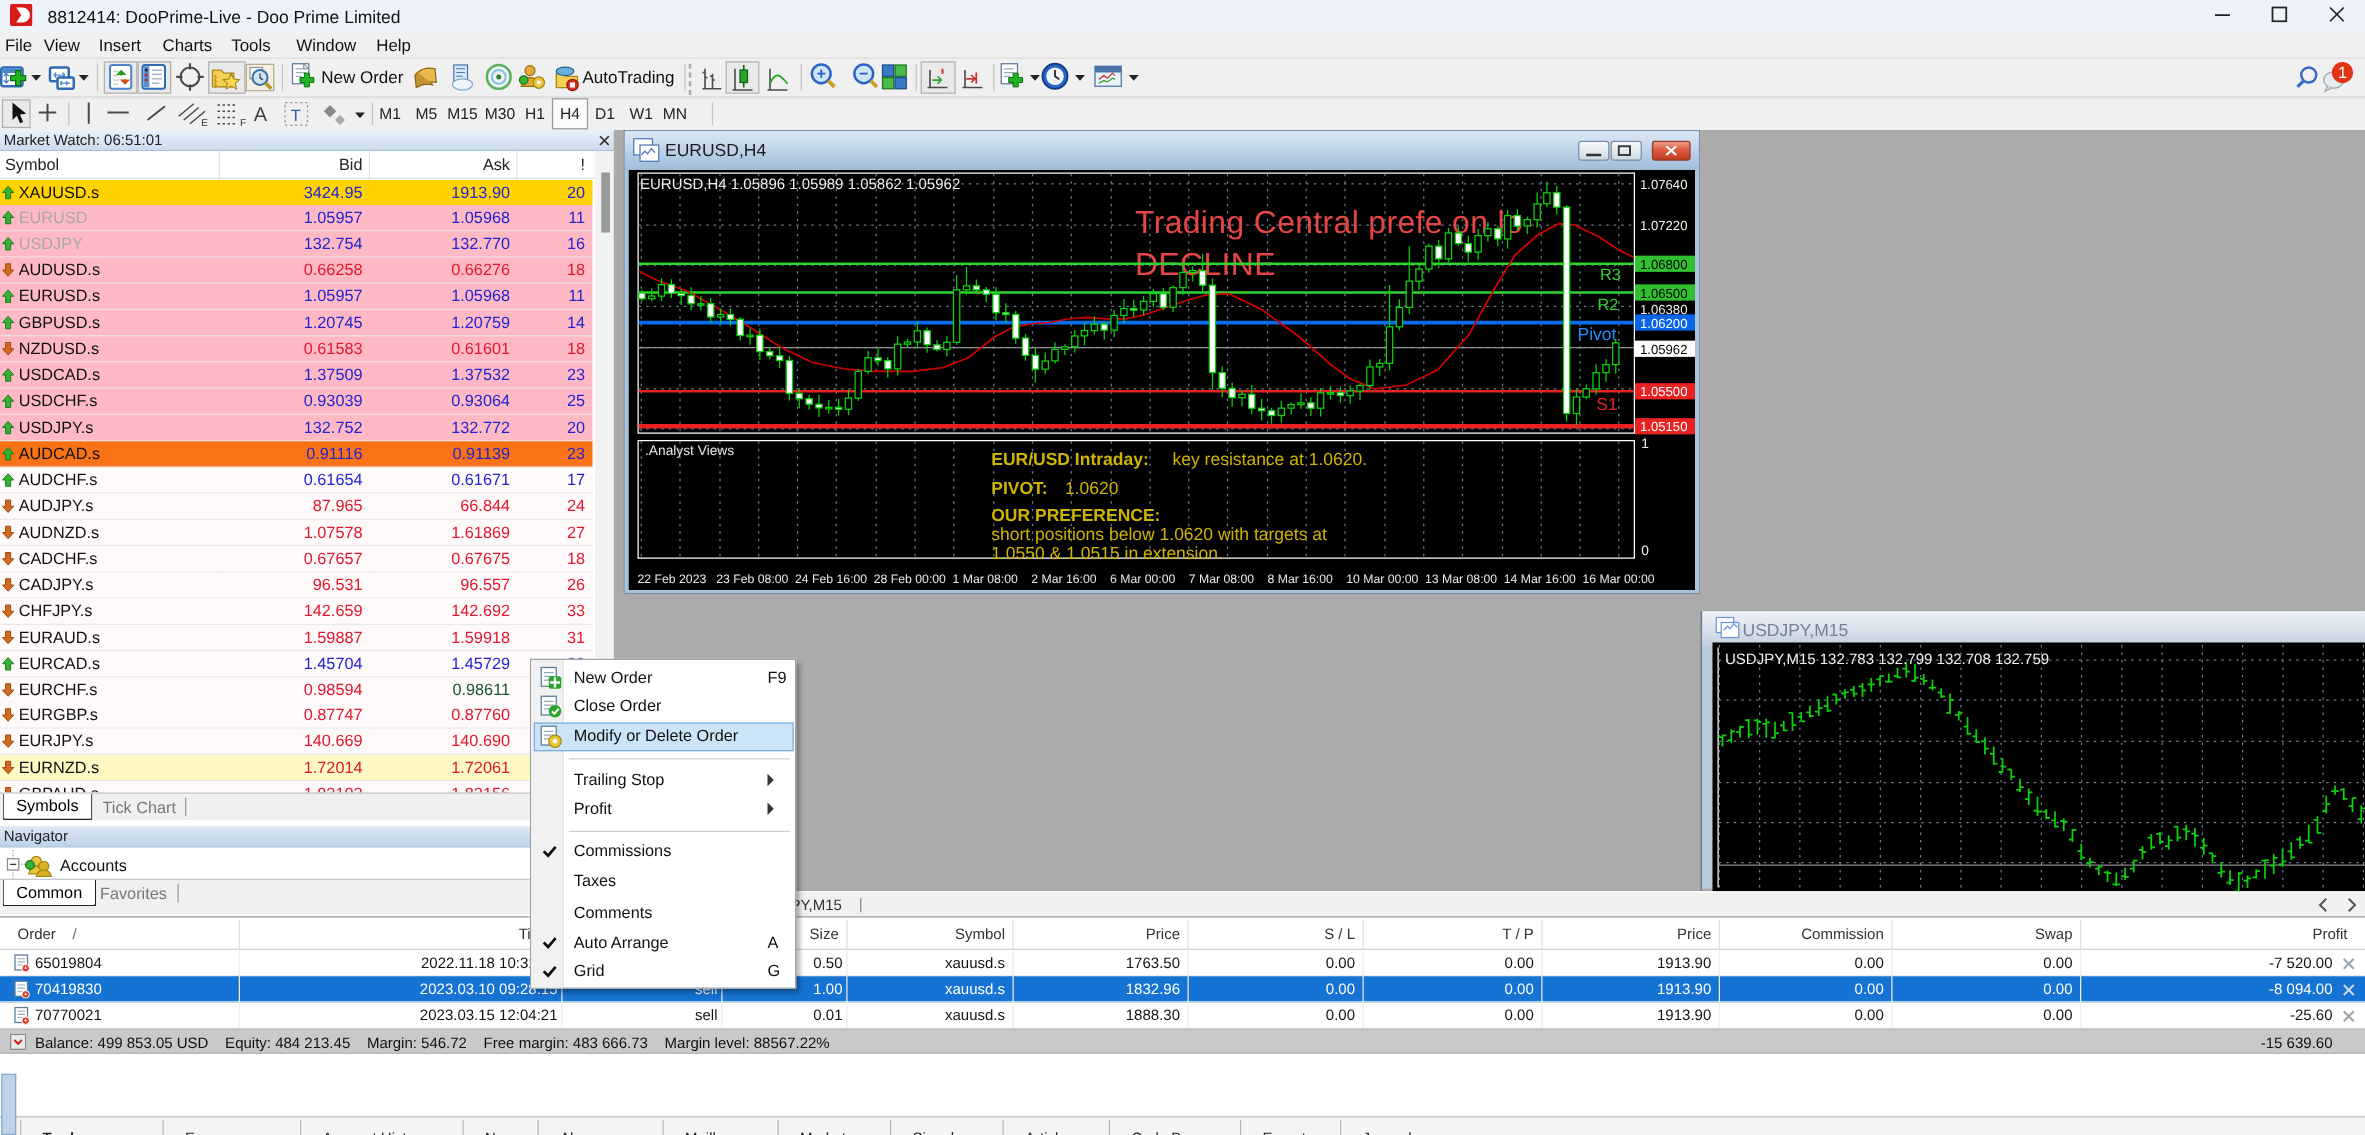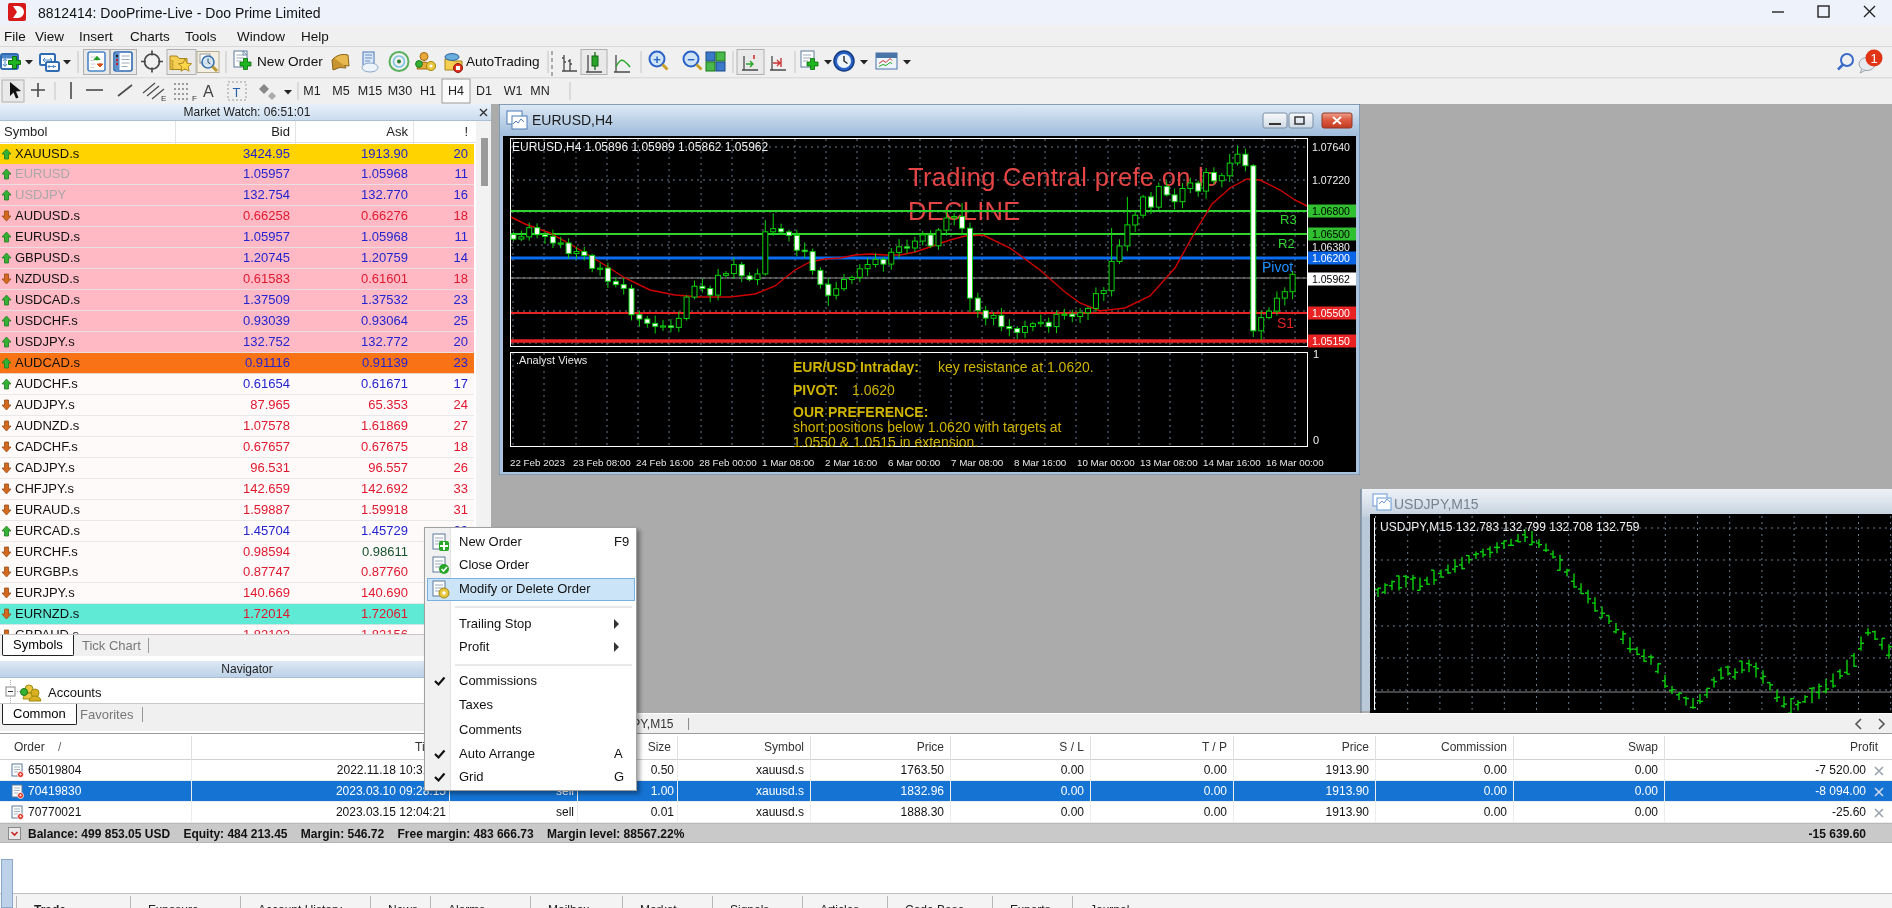--- a/index.html
+++ b/index.html
@@ -3,42 +3,42 @@
 * { margin:0; padding:0; box-sizing:border-box; }
 body { font-family:"Liberation Sans", sans-serif; width:1892px; height:908px; overflow:hidden; position:relative; background:#fff; }
 #titlebar { position:absolute; left:0; top:0; width:1892px; height:25px; background:#eef3fb; }
 #titlebar .t { position:absolute; left:38px; top:5px; font-size:14px; color:#111; }
 #menubar { position:absolute; left:0; top:25px; width:1892px; height:22px; background:#f0f0f0; border-bottom:1px solid #d8d8d8; }
 #menubar span { position:absolute; top:4px; font-size:13.5px; color:#111; }
 #tb1bg { position:absolute; left:0; top:47px; width:1892px; height:31px; background:#f0f0f0; border-bottom:1px solid #dcdcdc; }
 #tb2bg { position:absolute; left:0; top:78px; width:1892px; height:26px; background:#f0f0f0; border-bottom:2px solid #b8b8b8; }
 #left { position:absolute; left:0; top:104px; width:491px; height:630px; background:#fff; }
 .ptitle { position:absolute; left:0; width:491px; height:17px;
-  background:linear-gradient(#e9f1fa,#cadcee); border-bottom:1px solid #aabed4; font-size:12px; color:#222; padding:1px 0 0 3px;text-align:center; }
+  background:linear-gradient(#e9f1fa,#cadcee); border-bottom:1px solid #aabed4; font-size:12px; color:#222; padding:1px 0 0 3px; }
 #mwhead { position:absolute; left:0; top:17px; width:477px; height:22px; background:#fff; border-bottom:1px solid #e0e0e0; font-size:13px; color:#222; }
 .mwrow { position:absolute; left:0; width:474px; height:20.95px; font-size:13px; display:flex; align-items:center; border-bottom:1px solid rgba(228,228,232,0.85); }
 .mwrow .sym { width:130px; }
 .mwrow .n1 { position:absolute; left:180px; width:110px; text-align:right; }
 .mwrow .n2 { position:absolute; left:298px; width:110px; text-align:right; }
 .mwrow .n3 { position:absolute; left:398px; width:70px; text-align:right; }
 .colline { position:absolute; top:17px; width:1px; height:514px; background:#e4e4e4; }
 #mwscroll { position:absolute; left:476px; top:17px; width:15px; height:513px; background:#f2f2f2; }
 #mwthumb { position:absolute; left:5px; top:17px; width:7px; height:48px; background:#9a9a9a; }
 .tabsrow { position:absolute; left:0; width:491px; height:22px; background:#f0f0f0; border-top:1px solid #c8c8c8; font-size:13px; }
 .tab-act { position:absolute; top:0; height:21px; background:#fff; border:1px solid #222; border-top:none; border-radius:0 0 2px 2px; padding:2px 10px 0 10px; color:#000; }
 .tab-ina { position:absolute; top:3px; color:#777; }
 #mdi { position:absolute; left:491px; top:104px; width:1401px; height:629px; background:#ababab; }
 #wtabs { position:absolute; left:0; top:609px; width:1401px; height:20px; background:#f0f0f0; border-top:1px solid #fff; font-size:12px; color:#333; }
 #term { position:absolute; left:0; top:733px; width:1892px; height:175px; background:#fff; border-top:1px solid #9a9a9a; font-size:12px; color:#111; }
 .trh { position:absolute; left:0; top:1px; width:1892px; height:25px; background:#fff; border-bottom:1px solid #d0d0d0; color:#333; }
 .trh span { top:5px; }
 .tr { position:absolute; left:0; width:1892px; height:21px; border-bottom:1px solid #ececec; }
 .tr span { top:3px; }
 .tr.sel { background:#1573d4; color:#fff; }
-#balbar { position:absolute; left:0; top:89px; width:1892px; height:20px; background:#c9c9c9; border-top:1px solid #b8b8b8; border-bottom:1px solid #b4b4b4; font-weight:bold; }
+#balbar { position:absolute; left:0; top:89px; width:1892px; height:20px; background:#c9c9c9; border-top:1px solid #b8b8b8; border-bottom:1px solid #b4b4b4; font-weight:normal; }
 #balbar span { top:3px; }
 #btabs { position:absolute; left:0; top:159px; width:1892px; height:16px; border-top:1px solid #c0c0c0; background:#f4f4f4; font-size:12px; color:#222; overflow:hidden; }
 #ctx { position:absolute; left:424px; top:527px; width:213px; height:264px; background:#fff; border:1px solid #a0a0a0; box-shadow:3px 3px 4px rgba(0,0,0,0.35); font-size:13px; color:#111; }
 #ctxgut { position:absolute; left:0; top:0; width:26px; height:262px; background:#f1f1f1; border-right:1px solid #e2e2e2; }
 .ctxit { position:absolute; left:34px; height:22px; padding-top:3px; }
 .ctxsc { position:absolute; left:189px; width:30px; height:22px; padding-top:3px; }
 .ctxhl { position:absolute; left:2px; top:50px; width:208px; height:23px; background:#cce4f7; border:1px solid #7ab0e0; }
 </style></head><body>
 
 <div id="titlebar">
@@ -325,21 +325,21 @@
       <span class="n1" style="color:#2323cf">0.61654</span>
       <span class="n2" style="color:#2323cf">0.61671</span>
       <span class="n3" style="color:#2323cf">17</span>
     </div>
     <div class="mwrow" style="top:291px;background:#fffafa">
       <svg width="11" height="12" style="margin:0 3px 0 1px">
         <path d="M5.5 11 L10 6 H7.5 V1 H3.5 V6 H1 Z" fill="#d2691e" stroke="#9b4a12" stroke-width="0.8"></path>
       </svg>
       <span class="sym" style="color:#111">AUDJPY.s</span>
       <span class="n1" style="color:#e0182e">87.965</span>
-      <span class="n2" style="color:#e0182e">65.353</span>
+      <span class="n2" style="color:#e0182e">66.844</span>
       <span class="n3" style="color:#e0182e">24</span>
     </div>
     <div class="mwrow" style="top:312px;background:#fffafa">
       <svg width="11" height="12" style="margin:0 3px 0 1px">
         <path d="M5.5 11 L10 6 H7.5 V1 H3.5 V6 H1 Z" fill="#d2691e" stroke="#9b4a12" stroke-width="0.8"></path>
       </svg>
       <span class="sym" style="color:#111">AUDNZD.s</span>
       <span class="n1" style="color:#e0182e">1.07578</span>
       <span class="n2" style="color:#e0182e">1.61869</span>
       <span class="n3" style="color:#e0182e">27</span>
@@ -409,21 +409,21 @@
     </div>
     <div class="mwrow" style="top:479px;background:#fffafa">
       <svg width="11" height="12" style="margin:0 3px 0 1px">
         <path d="M5.5 11 L10 6 H7.5 V1 H3.5 V6 H1 Z" fill="#d2691e" stroke="#9b4a12" stroke-width="0.8"></path>
       </svg>
       <span class="sym" style="color:#111">EURJPY.s</span>
       <span class="n1" style="color:#e0182e">140.669</span>
       <span class="n2" style="color:#e0182e">140.690</span>
       <span class="n3" style="color:#e0182e">21</span>
     </div>
-    <div class="mwrow" style="top:500px;background:#5eead4">
+    <div class="mwrow" style="top:500px;background:#fef9c3">
       <svg width="11" height="12" style="margin:0 3px 0 1px">
         <path d="M5.5 11 L10 6 H7.5 V1 H3.5 V6 H1 Z" fill="#d2691e" stroke="#9b4a12" stroke-width="0.8"></path>
       </svg>
       <span class="sym" style="color:#111">EURNZD.s</span>
       <span class="n1" style="color:#e0182e">1.72014</span>
       <span class="n2" style="color:#e0182e">1.72061</span>
       <span class="n3" style="color:#e0182e">47</span>
     </div>
     <div class="mwrow" style="top:521px;background:#fffafa">
       <svg width="11" height="12" style="margin:0 3px 0 1px">

